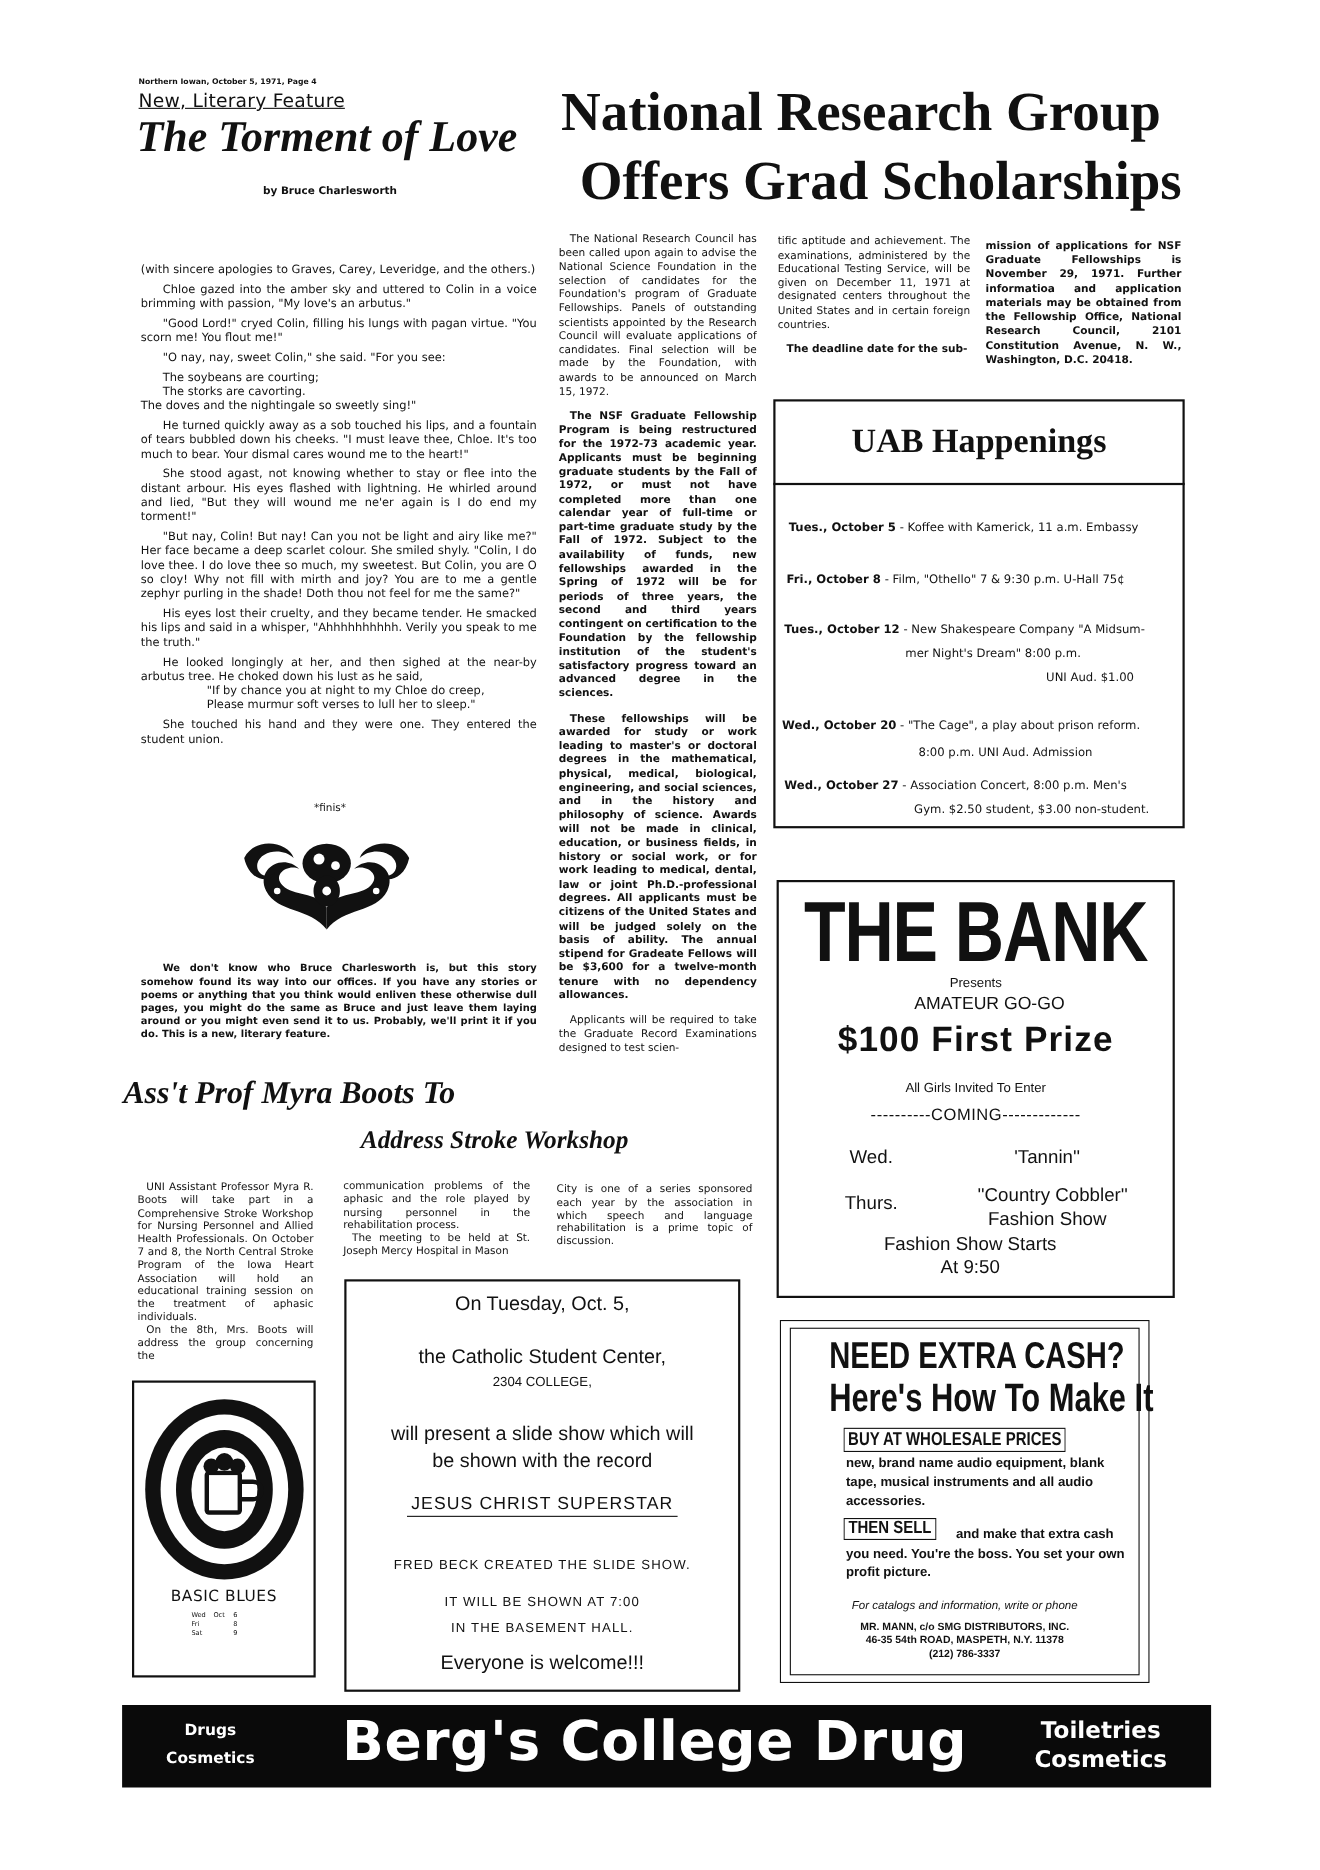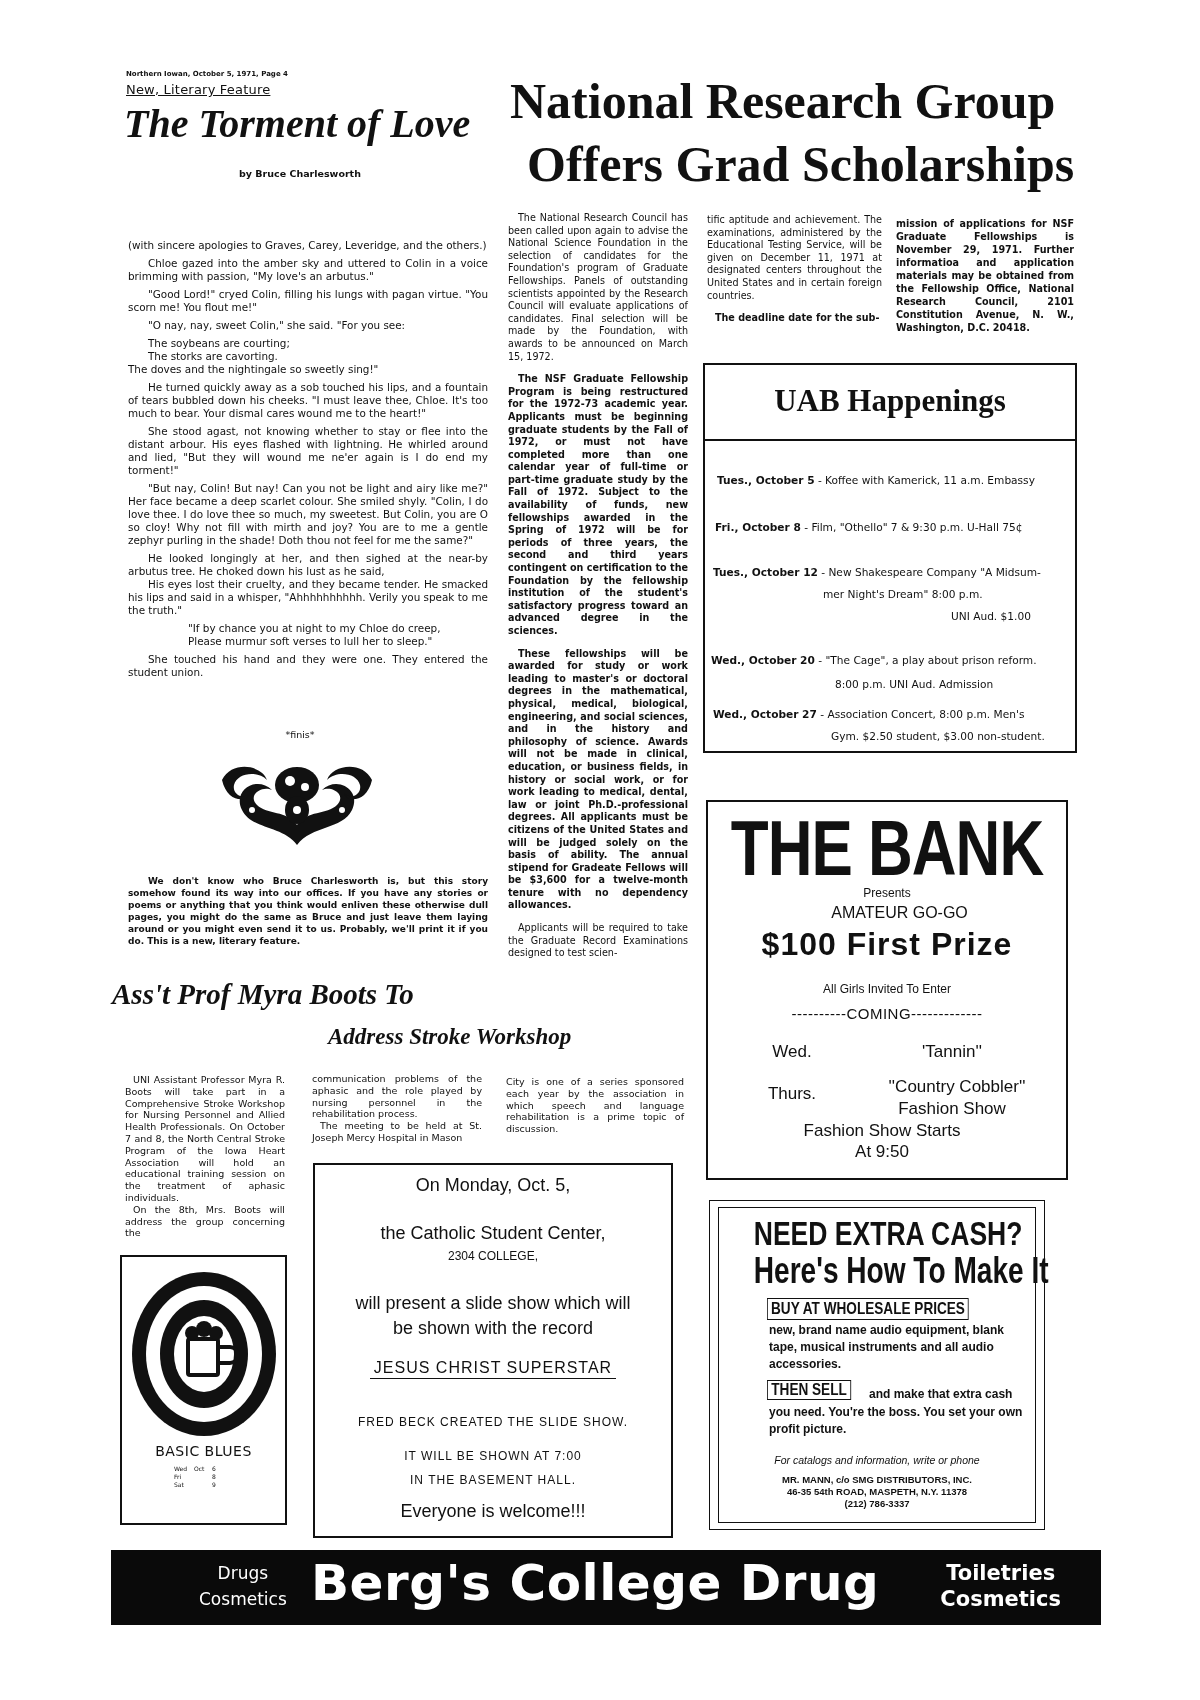--- a/index.html
+++ b/index.html
@@ -2,21 +2,21 @@
 <html><head>
 <meta charset="utf-8">
 <style>
   html, body { margin: 0; padding: 0; background: #ffffff; }
   body { width: 1200px; height: 1700px; position: relative; overflow: hidden; color: #111; font-family: "DejaVu Sans", sans-serif; }
   .abs { position: absolute; }
   .serif { font-family: "Liberation Serif", "DejaVu Serif", serif; }
   .sans { font-family: "DejaVu Sans", sans-serif; }
   .cond { font-family: "Liberation Sans", sans-serif; }
   .folio { left: 126px; top: 70px; font-size: 7px; font-weight: bold; }
-  .kicker { left: 126px; top: 82px; font-size: 13px; text-decoration: underline; letter-spacing: 0.2px; }
+  .kicker { left: 126px; top: 82px; font-size: 17px; text-decoration: underline; letter-spacing: 0.2px; }
   .h-torment { left: 124px; top: 100px; font-size: 40px; font-style: italic; font-weight: bold; white-space: nowrap; }
   .byline { left: 110px; width: 380px; top: 168px; text-align: center; font-size: 9.5px; font-weight: bold; }
   .col { font-size: 10.4px; line-height: 13px; text-align: justify; }
   .col p { margin: 0 0 5px 0; text-indent: 20px; }
   .col p.noindent { text-indent: 0; margin-top: 47px; }
   .col p.verse { margin: 0; text-indent: 20px; }
   .col p.verse-out { margin: 0 0 5px 0; text-indent: 0; }
   .col p.couplet { margin: 0; text-indent: 0; padding-left: 60px; text-align: left; }
   .col-torment { left: 128px; top: 192px; width: 360px; }
   .finis { left: 110px; width: 380px; top: 729px; text-align: center; font-size: 9.5px; }
@@ -58,21 +58,21 @@
   .col-myra3 { left: 506px; top: 1076px; width: 178px; font-size: 9.5px; line-height: 11.8px; text-align: justify; }
   .col-myra3 p { margin: 0; }
   .circle-box { left: 120px; top: 1255px; width: 167px; height: 270px; border: 2px solid #111; box-sizing: border-box; }
   .circle-logo { position: absolute; left: 8px; top: 12px; width: 148px; height: 170px; }
   .circle-name { position: absolute; left: 0; right: 0; top: 186px; text-align: center; font-size: 14px; letter-spacing: 0.5px; }
   .circle-dates { position: absolute; left: 52px; top: 208px; font-size: 6px; line-height: 8px; }
   .circle-dates span { display: inline-block; }
   .csc-box { left: 313px; top: 1163px; width: 360px; height: 375px; border: 2px solid #111; box-sizing: border-box; text-align: center; }
   .csc-line { position: absolute; left: 0; right: 0; }
   .berg-bar { left: 111px; top: 1550px; width: 990px; height: 75px; background: #0a0a0a; color: #fff; }
-  .berg-left { position: absolute; left: 40px; top: 10px; font-size: 17px; font-weight: normal; line-height: 26px; text-align: center; margin-left: 48px; }
+  .berg-left { position: absolute; left: 40px; top: 10px; font-size: 14px; font-weight: bold; line-height: 26px; text-align: center; }
   .berg-main { position: absolute; left: 200px; top: 4px; font-size: 50px; font-weight: bold; letter-spacing: 0.5px; white-space: nowrap; }
   .berg-right { position: absolute; right: 40px; top: 10px; font-size: 21px; font-weight: bold; line-height: 26px; text-align: center; }
 </style>
 </head>
 <body>
 
 <div class="abs folio">Northern Iowan, October 5, 1971, Page 4</div>
 <div class="abs kicker sans">New, Literary Feature</div>
 
 <div class="abs h-torment serif">The Torment of Love</div>
@@ -82,22 +82,22 @@
   <p class="noindent">(with sincere apologies to Graves, Carey, Leveridge, and the others.)</p>
   <p>Chloe gazed into the amber sky and uttered to Colin in a voice brimming with passion, "My love's an arbutus."</p>
   <p>"Good Lord!" cryed Colin, filling his lungs with pagan virtue. "You scorn me! You flout me!"</p>
   <p>"O nay, nay, sweet Colin," she said. "For you see:</p>
   <p class="verse">The soybeans are courting;</p>
   <p class="verse">The storks are cavorting.</p>
   <p class="verse-out">The doves and the nightingale so sweetly sing!"</p>
   <p>He turned quickly away as a sob touched his lips, and a fountain of tears bubbled down his cheeks. "I must leave thee, Chloe. It's too much to bear. Your dismal cares wound me to the heart!"</p>
   <p>She stood agast, not knowing whether to stay or flee into the distant arbour. His eyes flashed with lightning. He whirled around and lied, "But they will wound me ne'er again is I do end my torment!"</p>
   <p>"But nay, Colin! But nay! Can you not be light and airy like me?" Her face became a deep scarlet colour. She smiled shyly. "Colin, I do love thee. I do love thee so much, my sweetest. But Colin, you are O so cloy! Why not fill with mirth and joy? You are to me a gentle zephyr purling in the shade! Doth thou not feel for me the same?"</p>
+  <p>His eyes lost their cruelty, and they became tender. He smacked his lips and said in a whisper, "Ahhhhhhhhhh. Verily you speak to me the truth."</p>
   <p style="margin-bottom:0">He looked longingly at her, and then sighed at the near-by arbutus tree. He choked down his lust as he said,</p>
-  <p>His eyes lost their cruelty, and they became tender. He smacked his lips and said in a whisper, "Ahhhhhhhhhh. Verily you speak to me the truth."</p>
   <p class="couplet">"If by chance you at night to my Chloe do creep,</p>
   <p class="couplet" style="margin-bottom:5px">Please murmur soft verses to lull her to sleep."</p>
   <p>She touched his hand and they were one. They entered the student union.</p>
 </div>
 
 <div class="abs finis">*finis*</div>
 
 <svg class="abs ornament" viewBox="0 0 170 95">
   <g fill="#111">
     <path d="M85 90 C70 70 40 75 30 55 C20 35 45 20 60 35 C50 30 35 40 45 50 C55 60 75 55 85 70 Z"></path>
@@ -224,21 +224,21 @@
   </svg>
   <div class="circle-name sans">BASIC BLUES</div>
   <div class="circle-dates">
     <div><span style="width:20px">Wed</span><span style="width:18px">Oct</span><span>6</span></div>
     <div><span style="width:20px">Fri</span><span style="width:18px"></span><span>8</span></div>
     <div><span style="width:20px">Sat</span><span style="width:18px"></span><span>9</span></div>
   </div>
 </div>
 
 <div class="abs csc-box cond">
-  <div class="csc-line" style="top:10px; font-size:18px;">On Monday, Oct. 5,</div>
+  <div class="csc-line" style="top:10px; font-size:18px;">On Tuesday, Oct. 5,</div>
   <div class="csc-line" style="top:58px; font-size:18px;">the Catholic Student Center,</div>
   <div class="csc-line" style="top:84px; font-size:12px;">2304 COLLEGE,</div>
   <div class="csc-line" style="top:128px; font-size:18px;">will present a slide show which will</div>
   <div class="csc-line" style="top:153px; font-size:18px;">be shown with the record</div>
   <div class="csc-line" style="top:194px; font-size:16px; letter-spacing:1px;">
     <span style="border-bottom:1.5px solid #111; padding:0 4px 2px 4px;">JESUS CHRIST SUPERSTAR</span>
   </div>
   <div class="csc-line" style="top:250px; font-size:12px; letter-spacing:1px;">FRED BECK CREATED THE SLIDE SHOW.</div>
   <div class="csc-line" style="top:284px; font-size:12px; letter-spacing:1px;">IT WILL BE SHOWN AT 7:00</div>
   <div class="csc-line" style="top:308px; font-size:12px; letter-spacing:1px;">IN THE BASEMENT HALL.</div>

